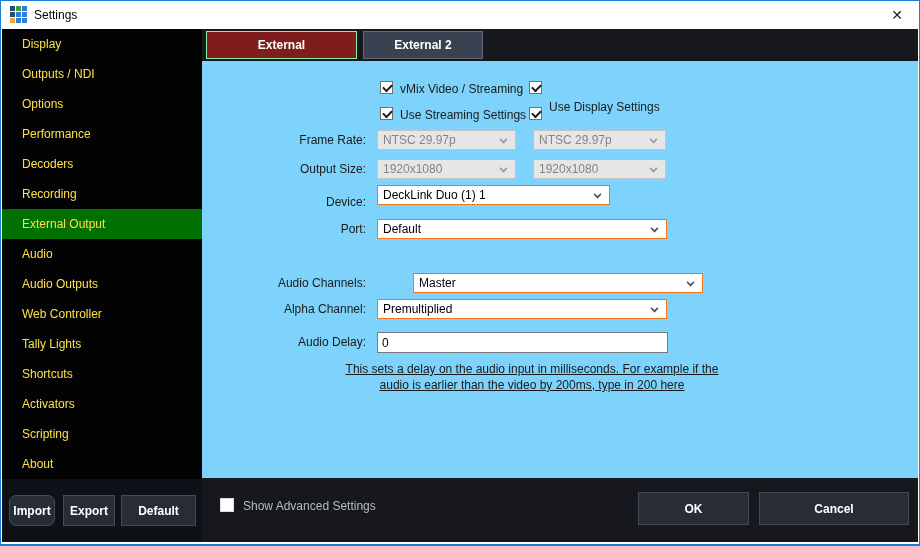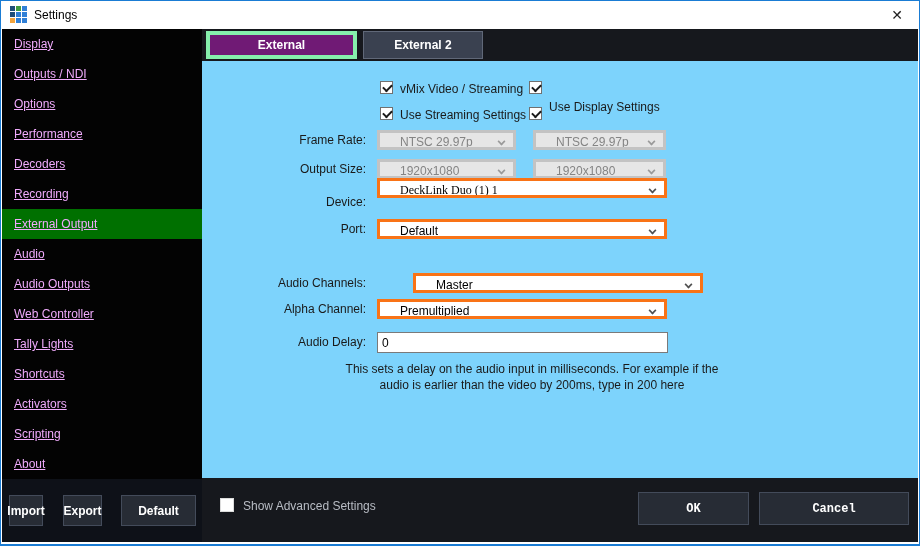--- a/index.html
+++ b/index.html
@@ -13,63 +13,63 @@
   .titlebar { position:absolute; left:1px; top:0; right:1px; height:28px; background:#fff; }
   .logo { position:absolute; left:8px; top:5px; display:grid;
           grid-template-columns:repeat(3,5px); grid-auto-rows:5px; gap:1px; }
   .logo span { display:block; }
   .title-text { position:absolute; left:32px; top:7px; font-size:12px; color:#000; }
   .close-btn { position:absolute; right:6px; top:0; width:30px; height:27px;
                display:flex; align-items:center; justify-content:center;
                font-size:14px; color:#222; cursor:pointer; }
   
   .sidebar { position:absolute; left:1px; top:28px; width:200px; bottom:2px; background:#030303; }
-  .side-item { height:30px; line-height:30px; padding-left:12px; color:#f0abfc;
-               font-size:12px; cursor:pointer; white-space:nowrap;text-decoration:underline; }
+  .side-item { height:30px; line-height:30px; padding-left:20px; color:#fde047;
+               font-size:12px; cursor:pointer; white-space:nowrap; }
   .side-item.selected { background:#007000; }
   .side-footer { position:absolute; left:0; right:0; bottom:0; height:63px; background:#0e1118; }
   .side-btn { position:absolute; top:16px; height:31px; background:#272c35;
               border:1px solid #434b5a; color:#fff; font-weight:bold; font-size:12px;
               display:flex; align-items:center; justify-content:center; cursor:pointer; }
   
   .tabstrip { position:absolute; left:201px; top:28px; right:1px; height:32px; background:#16181d; }
   .tab { position:absolute; top:2px; height:28px; display:flex; align-items:center;
          justify-content:center; color:#fff; font-weight:bold; font-size:12px; cursor:pointer; }
-  .tab.active { background:#701a75; border:4px solid #86efac; }
+  .tab.active { background:#7f1d1d; border:1px solid #86efac; }
   .tab.inactive { background:#3a4150; border:1px solid #606878; }
   .content { position:absolute; left:201px; top:60px; right:1px; height:420px; background:#7dd3fc; }
   
   .cb { width:13px; height:13px; background:#fff; border:1px solid #707070;
         position:absolute; cursor:pointer; }
   .cb.checked::after { content:''; position:absolute; left:2px; top:2px; width:7px; height:4px;
         border-left:2px solid #1a1a1a; border-bottom:2px solid #1a1a1a; transform:rotate(-45deg); }
   .cb-label { position:absolute; font-size:12px; color:#1a1a1a; white-space:nowrap; }
   
   .flabel { position:absolute; left:19px; width:145px; text-align:right;
             font-size:12px; color:#1a1a1a; white-space:nowrap; }
-  .combo { position:absolute; height:20px; border:3px solid #f97316; background:#fff;
-           font-size:12px; color:#000; line-height:18px; padding-left:20px;
+  .combo { position:absolute; height:20px; border:1px solid #f97316; background:#fff;
+           font-size:12px; color:#000; line-height:18px; padding-left:5px;
            white-space:nowrap; overflow:hidden; cursor:pointer; }
   .combo.disabled { background:#e6e6e6; border-color:#c3c3c3; color:#848484; cursor:default; }
   .chev { position:absolute; right:8px; top:5px; width:7px; height:7px;
           border-right:2px solid #505050; border-bottom:2px solid #505050;
           transform:rotate(45deg) scale(.8); }
   .combo.disabled .chev { border-color:#9a9a9a; }
   .text-input { position:absolute; height:21px; border:1px solid #7a7a7a; background:#fff;
           font-family:"Liberation Sans", sans-serif; font-size:12px; color:#000; padding-left:4px; }
   .help { position:absolute; left:140px; top:300px; width:380px; text-align:center;
-          font-size:12px; color:#1a1a1a; line-height:16px; }
+          font-size:12px; color:#1a1a1a; line-height:16px;text-decoration:underline; }
   
   .footer { position:absolute; left:201px; bottom:2px; right:1px; height:64px; background:#16181d; }
   .adv-cb { position:absolute; left:18px; top:20px; width:14px; height:14px; background:#fff;
             border:1px solid #dcdcdc; cursor:pointer; }
   .adv-label { position:absolute; left:41px; top:21px; color:#b8bcc4; font-size:12px; }
   .dlg-btn { position:absolute; top:14px; height:33px; background:#272c35; border:1px solid #434b5a;
              color:#fff; font-weight:bold; font-size:12px; display:flex; align-items:center;
-             justify-content:center; cursor:pointer;font-family:Liberation Mono, monospace; }
+             justify-content:center; cursor:pointer; }
 </style>
 </head>
 <body>
 
 <div id="window">
 
   <div class="titlebar">
     <span class="logo">
       <span style="background:#1f4e79"></span>
         <span style="background:#3f9b3f"></span>
@@ -95,22 +95,22 @@
     <div class="side-item selected">External Output</div>
     <div class="side-item">Audio</div>
     <div class="side-item">Audio Outputs</div>
     <div class="side-item">Web Controller</div>
     <div class="side-item">Tally Lights</div>
     <div class="side-item">Shortcuts</div>
     <div class="side-item">Activators</div>
     <div class="side-item">Scripting</div>
     <div class="side-item">About</div>
     <div class="side-footer">
-      <div class="side-btn" style="left:7px; width:34px;">Import</div>
-      <div class="side-btn" style="left:61px; width:39px;">Export</div>
+      <div class="side-btn" style="left:7px; width:46px;border-radius:7px;">Import</div>
+      <div class="side-btn" style="left:61px; width:52px;">Export</div>
       <div class="side-btn" style="left:119px; width:75px;">Default</div>
     </div>
   </div>
 
   <div class="tabstrip">
     <div class="tab active" style="left:4px; width:151px;">External</div>
     <div class="tab inactive" style="left:161px; width:120px;">External 2</div>
   </div>
 
   <div class="content">
@@ -139,21 +139,21 @@
     <div class="combo disabled" style="left:175px; top:98px; width:139px;">
       <span>1920x1080</span>
       <span class="chev"></span>
     </div>
     <div class="combo disabled" style="left:331px; top:98px; width:133px;">
       <span>1920x1080</span>
       <span class="chev"></span>
     </div>
 
     <span class="flabel" style="top:134px;">Device:</span>
-    <div class="combo" style="left:175px; top:117px; width:290px;font-family:Liberation Serif, serif;">
+    <div class="combo" style="left:175px; top:124px; width:233px;">
       <span>DeckLink Duo (1) 1</span>
       <span class="chev"></span>
     </div>
 
     <span class="flabel" style="top:161px;">Port:</span>
     <div class="combo" style="left:175px; top:158px; width:290px;">
       <span>Default</span>
       <span class="chev"></span>
     </div>
 

